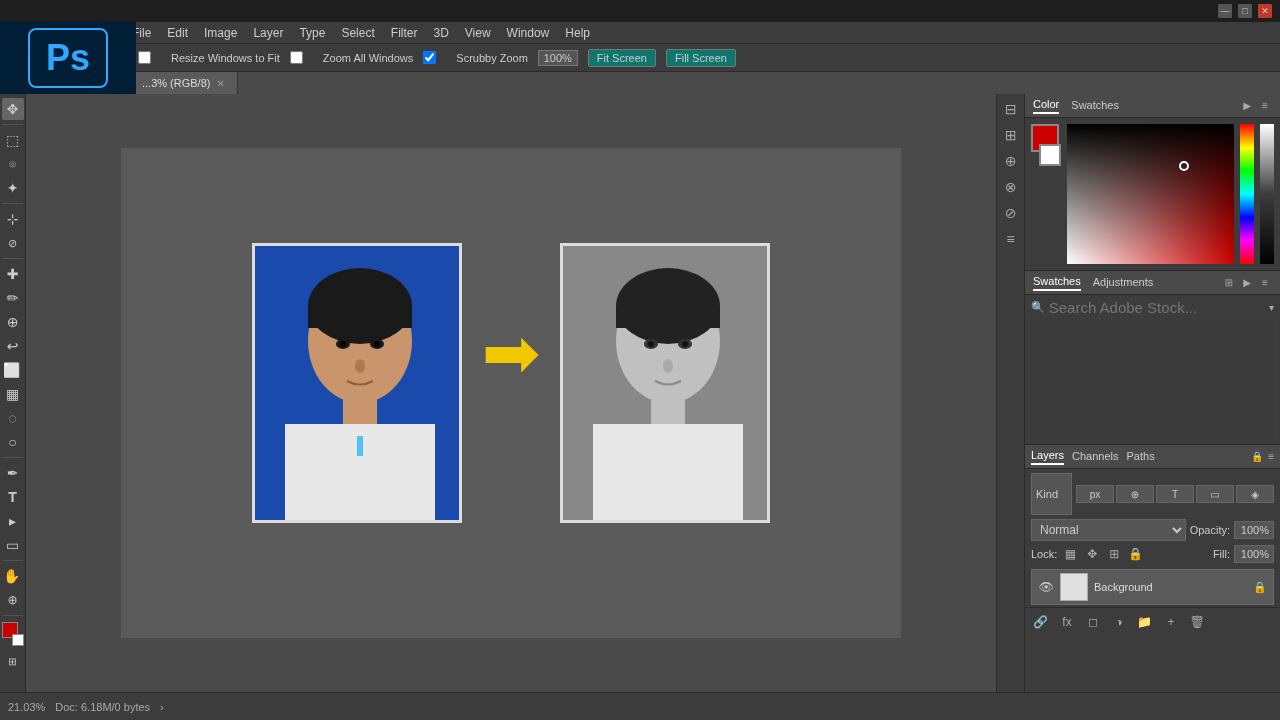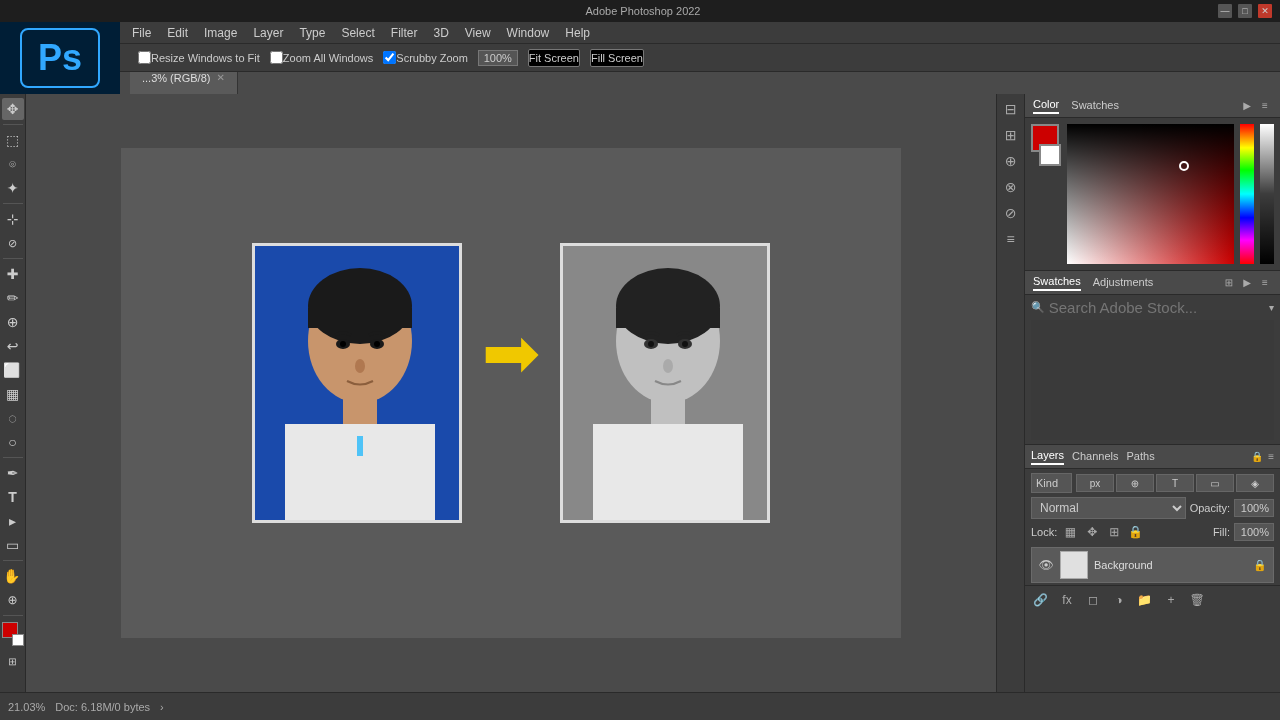--- a/index.html
+++ b/index.html
@@ -66,24 +66,24 @@
     
     #options-bar {
       height: 28px;
       background: #3c3c3c;
       display: flex;
       align-items: center;
       padding: 0 8px;
       gap: 10px;
       border-bottom: 1px solid #2a2a2a;
     }
-    .opt-checkbox { display: flex; align-items: center; gap: 0; font-size: 11px; }
+    .opt-checkbox { display: flex; align-items: center; gap: 20px; font-size: 11px; }
     .opt-btn {
-      padding: 2px 0;
-      background: #000000;
+      padding: 2px 8px;
+      background: #0f766e;
       border: 1px solid #777;
       border-radius: 2px;
       color: #ccc;
       font-size: 11px;
       cursor: pointer;
     }
     .opt-input {
       width: 40px;
       background: #555;
       border: 1px solid #777;
@@ -100,21 +100,21 @@
       display: flex;
       align-items: center;
       padding-left: 130px;
     }
     .doc-tab {
       height: 22px;
       padding: 0 12px;
       background: #5a5a5a;
       border-right: 1px solid #333;
       display: flex;
-      align-items: flex-start;
+      align-items: center;
       gap: 6px;
       font-size: 11px;
       color: #ddd;
       cursor: pointer;
     }
     .doc-tab .close-tab { color: #999; font-size: 10px; }
 
     
     #main-layout {
       display: flex;
@@ -517,21 +517,21 @@
       font-size: 11px;
       color: #aaa;
       gap: 10px;
     }
 
     
     #ps-logo {
       position: absolute;
       top: 22px;
       left: 0;
-      width: 120px;
+      width: 136px;
       height: 72px;
       background: #001e36;
       display: flex;
       align-items: center;
       justify-content: center;
       z-index: 10;
     }
     #ps-logo-inner {
       width: 80px;
       height: 60px;
@@ -577,21 +577,20 @@
       display: flex;
       align-items: center;
       justify-content: center;
     }
   </style>
 </head>
 <body>
 
 <div id="title-bar">
   <div style="width:60px;"></div>
-  <div class="title-text">Adobe Photoshop 2022</div>
   <div class="win-controls">
     <div class="win-btn">—</div>
     <div class="win-btn">□</div>
     <div class="win-btn close">✕</div>
   </div>
 </div>
 
 <div id="ps-logo">
   <div id="ps-logo-inner">Ps</div>
 </div>
@@ -816,21 +815,21 @@
         <span class="layers-tab">Paths</span>
         <div style="margin-left:auto;display:flex;gap:4px;align-items:center;">
           <span style="font-size:10px;color:#aaa;cursor:pointer;">🔒</span>
           <span style="font-size:10px;color:#aaa;cursor:pointer;">≡</span>
         </div>
       </div>
 
       <div class="layers-controls">
 
         <div class="layers-row">
-          <div class="layer-search" style="font-size:11px;padding:3px 4px;">Kind</div>
+          <div class="layer-search" style="font-size:11px;padding:14px 4px;">Kind</div>
           <div class="layer-filter-icons">
             <div class="lf-btn">px</div>
             <div class="lf-btn">⊕</div>
             <div class="lf-btn">T</div>
             <div class="lf-btn">▭</div>
             <div class="lf-btn">◈</div>
           </div>
         </div>
 
         <div style="display:flex;gap:4px;align-items:center;">

